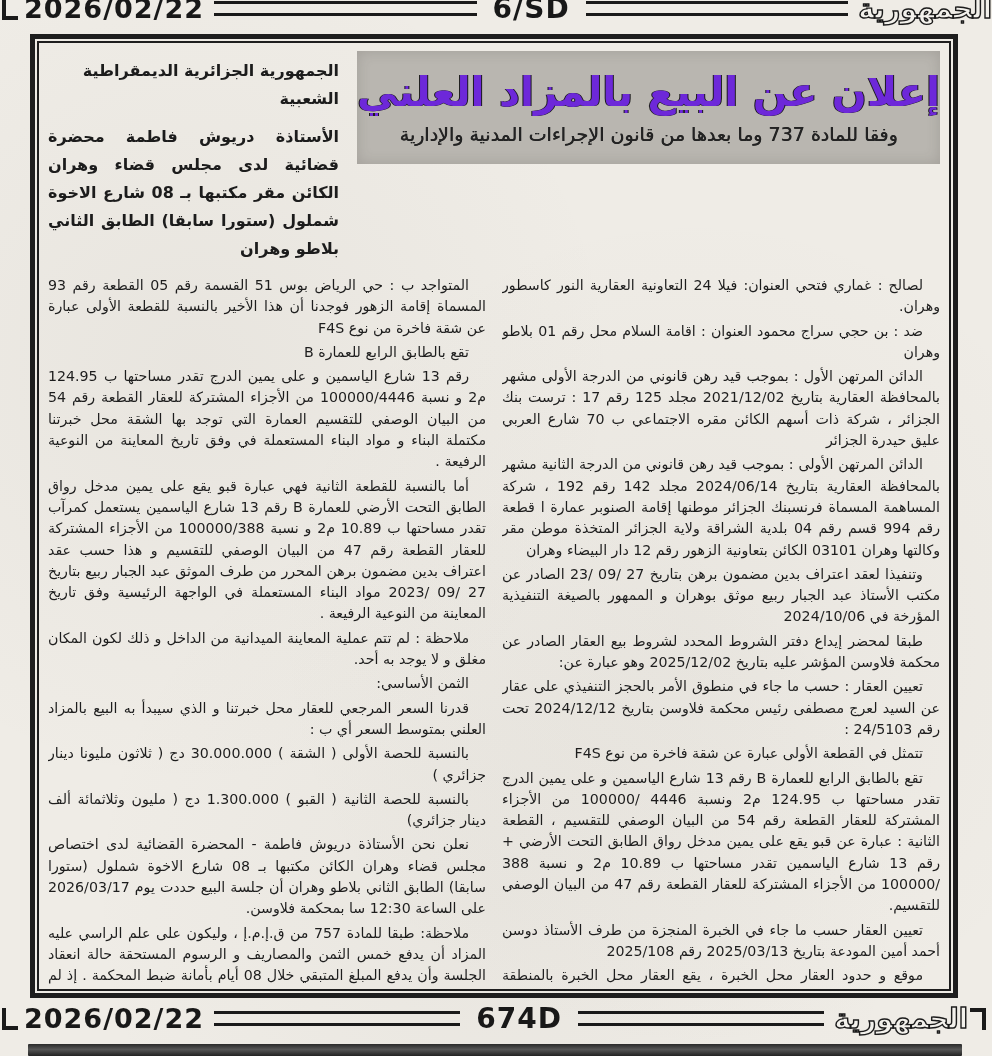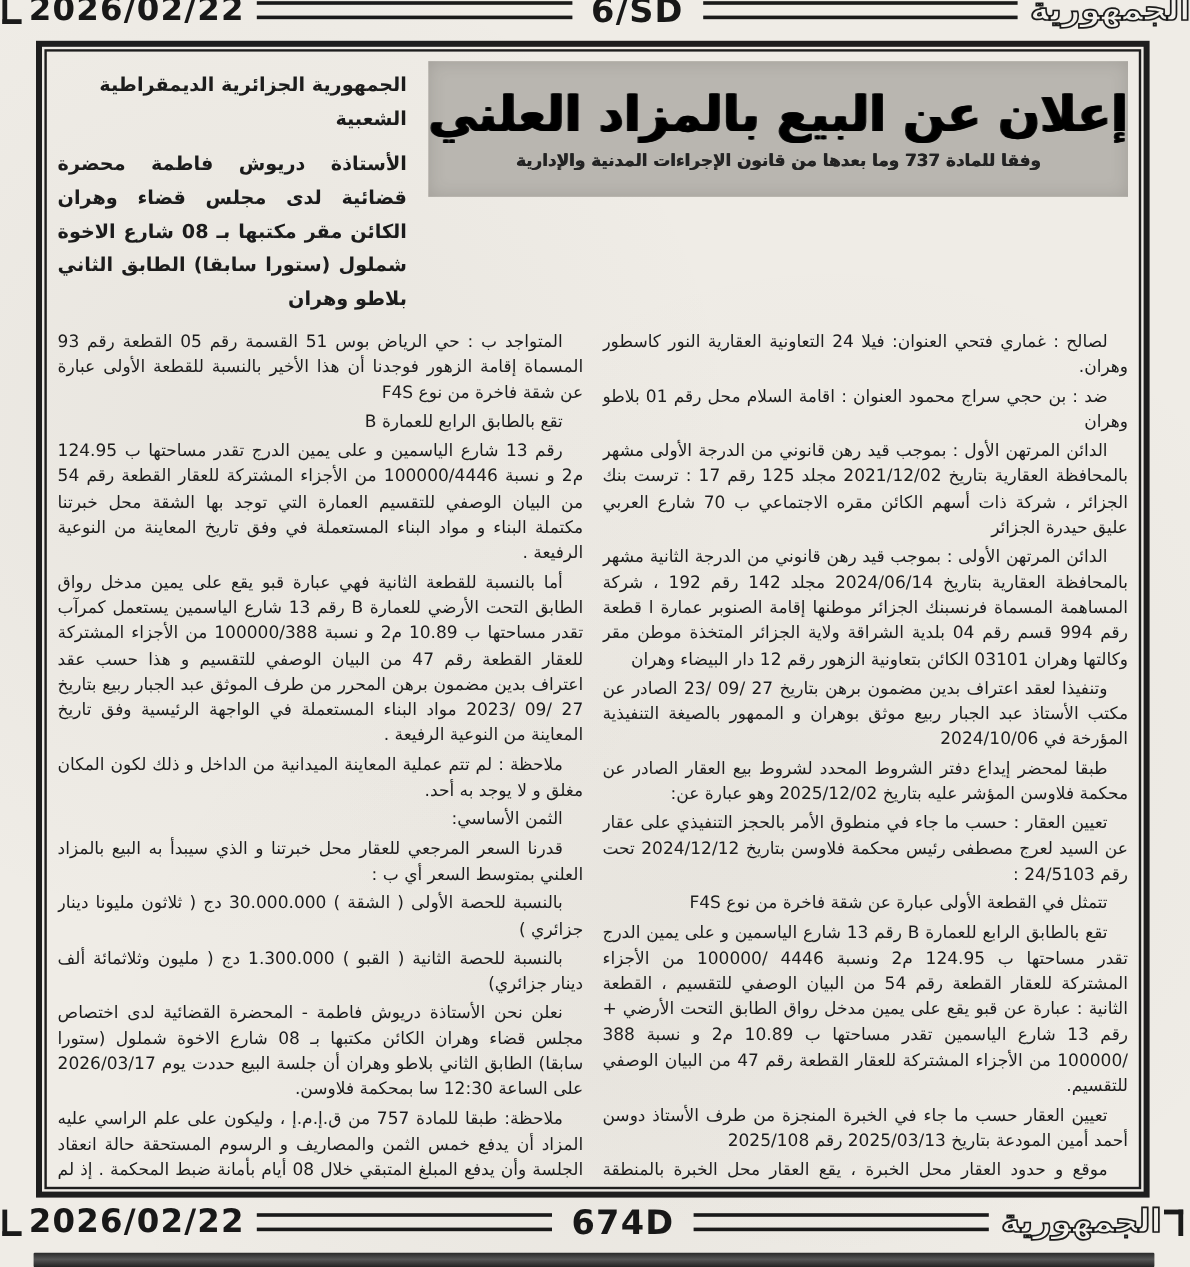--- a/index.html
+++ b/index.html
@@ -26,23 +26,23 @@
   .strip.bottom{top:1002px;}
   
   .ad-frame{position:absolute;top:34px;left:30px;width:928px;height:964px;
     border:5px solid #1e1e1e;background:transparent;box-sizing:border-box;}
   .ad-inner{position:absolute;inset:2px;border:2px solid #1e1e1e;padding:8px 9px 6px 9px;box-sizing:border-box;overflow:hidden;}
   .top-row{display:flex;flex-direction:row;gap:18px;align-items:flex-start;}
   
   .title-box{order:1;flex:0 0 556px;height:113px;background:#b9b6b0;
     display:flex;flex-direction:column;align-items:center;justify-content:center;
     box-shadow:inset 0 0 14px rgba(60,55,50,.18);}
-  .title-box .title{font-size:41px;font-weight:bold;color:#000000;line-height:1.1;
+  .title-box .title{font-size:41px;font-weight:bold;color:#6d28d9;line-height:1.1;
     text-shadow:1px 0 0 #1b1b1b, -1px 0 0 #1b1b1b;white-space:nowrap;}
-  .title-box .subtitle{font-size:14px;font-weight:bold;color:#232323;margin-top:8px;white-space:nowrap;
+  .title-box .subtitle{font-size:19px;font-weight:normal;color:#232323;margin-top:8px;white-space:nowrap;
     text-shadow:.5px 0 0 #232323;}
   
   .court-header{order:2;flex:1 1 auto;direction:rtl;text-align:right;font-weight:bold;
     font-size:16px;line-height:1.75;padding-top:6px;}
   .court-header .line1{margin:0 0 10px 0;}
   .court-header .block{margin:0;text-align:justify;}
   
   .columns{display:flex;flex-direction:row;gap:16px;direction:rtl;margin-top:12px;height:806px;overflow:hidden;}
   .col{flex:1 1 0;direction:rtl;text-align:justify;font-size:14.2px;line-height:1.5;color:#1d1d1d;overflow:hidden;}
   .col p.para{margin:0 0 3px 0;text-indent:17px;}

